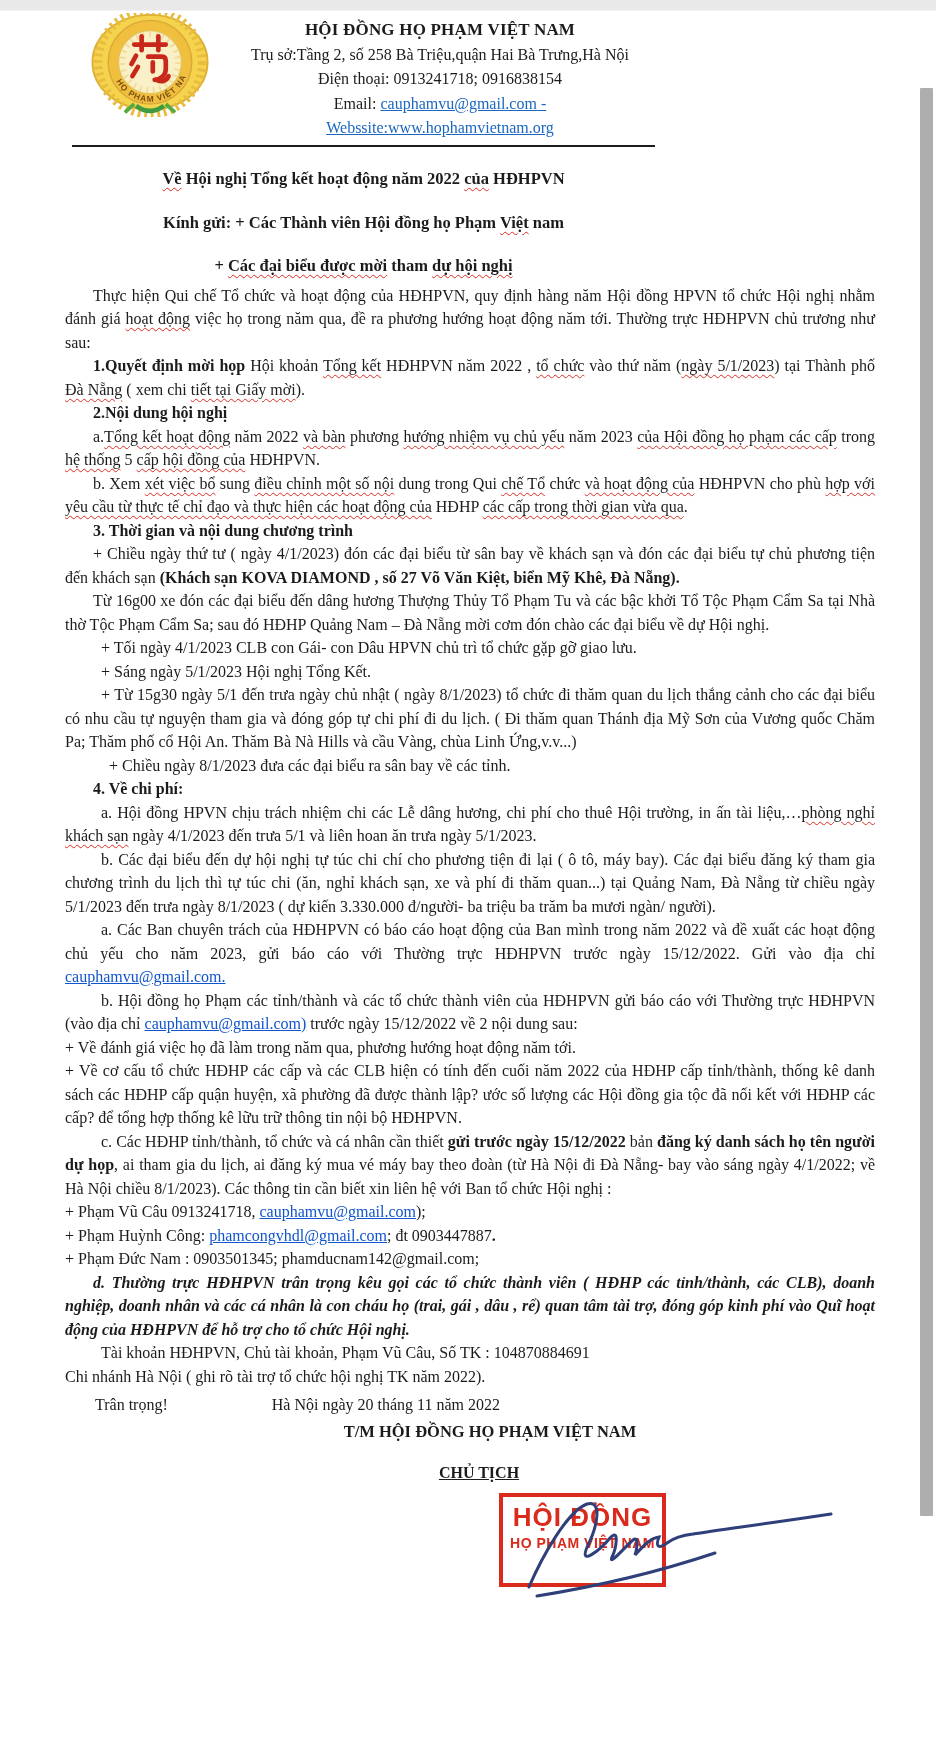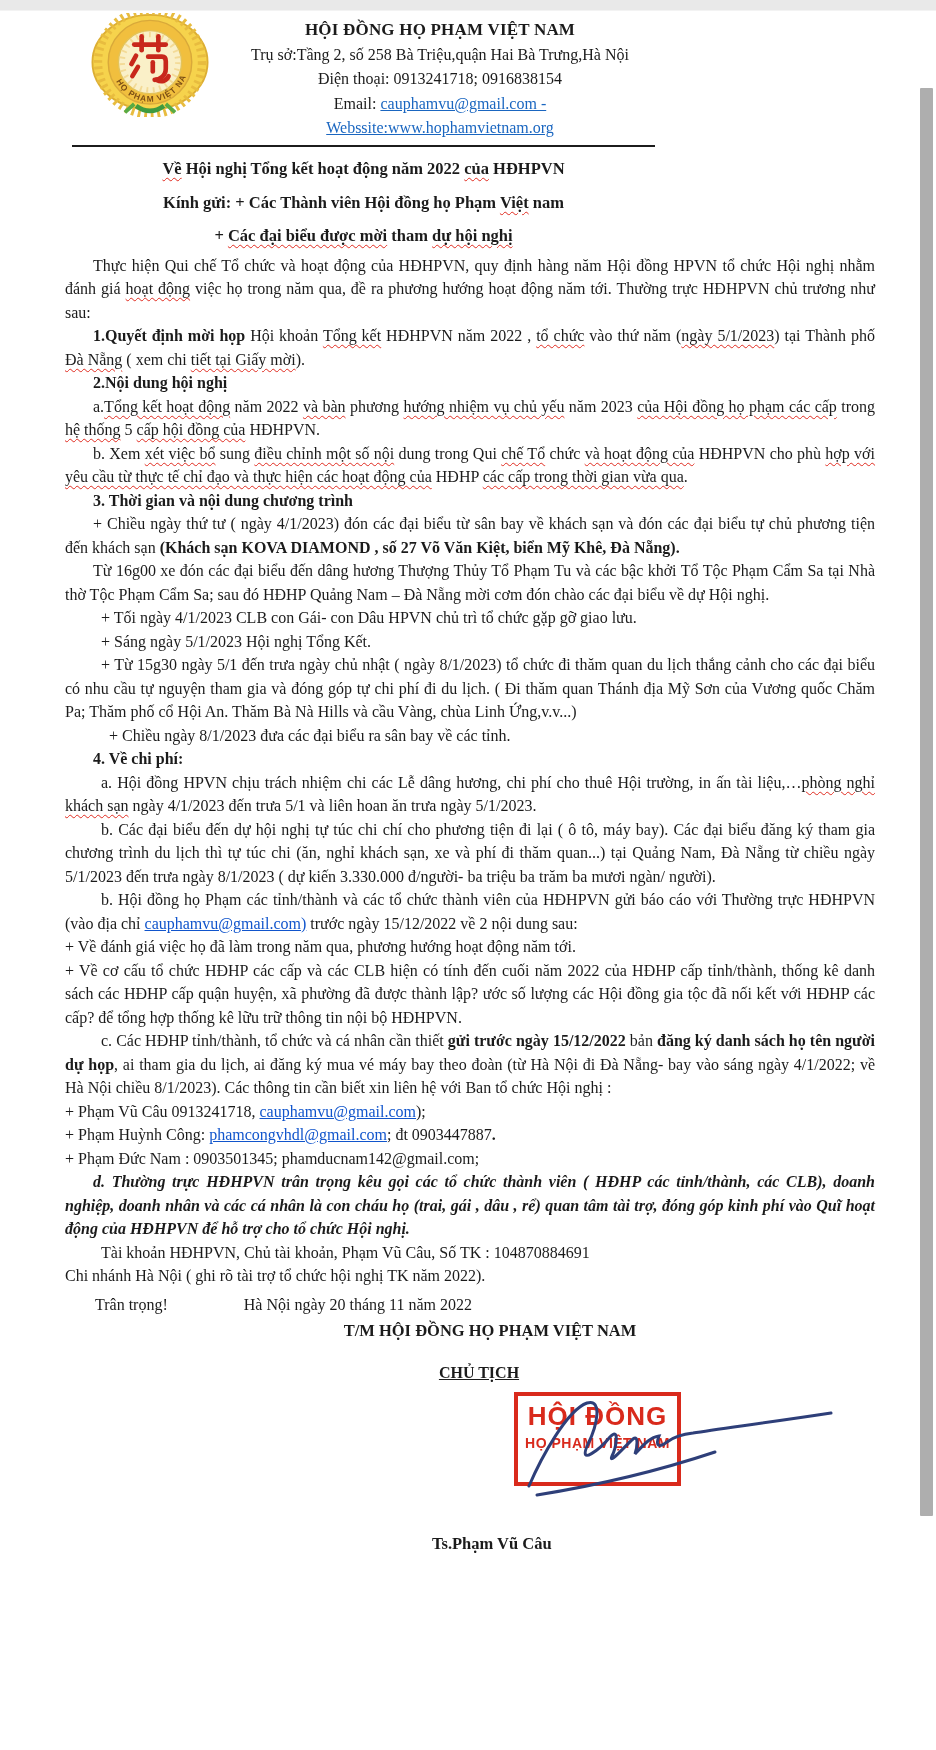--- a/index.html
+++ b/index.html
@@ -12,38 +12,38 @@
   
   .letterhead{position:relative;padding-top:18px;height:122px;}
   .logo{position:absolute;left:85px;top:13px;width:130px;height:104px;}
   .head-text{margin-left:140px;width:600px;text-align:center;line-height:24.5px;}
   .org{font-weight:bold;font-size:17px;letter-spacing:.2px;}
   .lnk{color:#1a66c0;text-decoration:underline;cursor:pointer;}
   
   .hr{margin-left:72px;width:583px;border-top:2px solid #1c1c1c;margin-top:5px;}
   .head-col{margin-left:72px;width:583px;text-align:center;}
   .h-main{font-weight:bold;font-size:19px;letter-spacing:1px;margin-top:4px;}
-  .h-sub{font-weight:bold;font-size:16.5px;margin-top:10px;}
+  .h-sub{font-weight:bold;font-size:16.5px;margin-top:20px;}
   
   .doc-body{margin:6px 61px 0 65px;text-align:justify;}
   .doc-body p{margin:0;}
   p.ind{text-indent:28px;}
   p.ind2{text-indent:36px;}
   p.ind3{text-indent:44px;}
   .b{font-weight:bold;}
   .i{font-style:italic;}
   .sq{text-decoration:underline;text-decoration-style:wavy;text-decoration-color:#e02b20;text-decoration-thickness:1px;text-underline-offset:3px;}
   span.lnk{color:#1155cc;}
   
   .sign-row{margin-left:95px;margin-top:5px;}
-  .date-part{margin-left:76px;}
+  .date-part{margin-left:104px;}
   .tm{text-align:center;padding-left:44px;font-weight:bold;font-size:16.5px;margin-top:3px;}
   .chutich{text-align:center;padding-left:22px;font-weight:bold;text-decoration:underline;margin-top:18px;}
   .stamp-wrap{position:relative;margin-left:499px;margin-top:8px;width:167px;height:94px;}
-  .stamp{position:absolute;left:15px;top:0;width:167px;height:94px;border:4px solid #d92a1c;box-sizing:border-box;
+  .stamp{position:absolute;left:0;top:0;width:167px;height:94px;border:4px solid #d92a1c;box-sizing:border-box;
          text-align:center;color:#d92a1c;font-family:"Liberation Sans","DejaVu Sans",sans-serif;}
   .stamp-l1{font-weight:bold;font-size:26px;letter-spacing:1px;margin-top:9px;}
   .stamp-l2{font-weight:bold;font-size:14px;letter-spacing:.5px;margin-top:3px;}
   .sig-svg{position:absolute;left:8px;top:-2px;width:330px;height:110px;overflow:visible;}
   .signer{margin-left:432px;margin-top:46px;font-weight:bold;font-size:16.5px;}
 </style>
 </head>
 <body>
 
 <div class="page">
@@ -103,20 +103,21 @@
       <p class="ind"><span class="b">3. Thời gian và nội dung chương trình</span></p>
       <p class="ind"><span>+  Chiều ngày thứ tư ( ngày 4/1/2023) đón các đại biểu từ sân bay về khách sạn và đón các đại biểu tự chủ phương tiện đến khách sạn </span><span class="b">(Khách sạn KOVA DIAMOND , số 27 Võ Văn Kiệt, biển Mỹ Khê, Đà Nẵng).</span></p>
       <p class="ind"><span>Từ 16g00 xe đón các đại biểu đến dâng hương Thượng Thủy Tổ Phạm Tu và các bậc khởi Tổ Tộc Phạm Cẩm Sa tại Nhà thờ Tộc Phạm Cẩm Sa; sau đó HĐHP Quảng Nam – Đà Nẵng mời cơm đón chào các đại biểu về dự Hội nghị.</span></p>
       <p class="ind2"><span>+ Tối ngày 4/1/2023 CLB con Gái- con Dâu HPVN chủ trì tổ chức gặp gỡ giao lưu.</span></p>
       <p class="ind2"><span>+ Sáng ngày 5/1/2023 Hội nghị Tổng Kết.</span></p>
       <p class="ind2"><span>+ Từ 15g30 ngày 5/1 đến trưa ngày chủ nhật ( ngày 8/1/2023) tổ chức đi thăm quan du lịch thắng cảnh cho các đại biểu có nhu cầu tự nguyện tham gia và đóng góp tự chi phí đi du lịch. ( Đi thăm quan Thánh địa Mỹ Sơn của Vương quốc Chăm Pa; Thăm phố cổ Hội An. Thăm Bà Nà Hills và cầu Vàng, chùa Linh Ứng,v.v...)</span></p>
       <p class="ind3"><span>+ Chiều ngày 8/1/2023 đưa các đại biểu ra sân bay về các tỉnh.</span></p>
       <p class="ind"><span class="b">4. Về chi phí:</span></p>
       <p class="ind2"><span>a. Hội đồng HPVN chịu trách nhiệm chi các Lễ dâng hương, chi phí cho thuê Hội trường, in ấn tài liệu,…</span><span class="sq">phòng nghỉ khách sạn</span><span> ngày 4/1/2023 đến trưa 5/1 và liên hoan ăn trưa ngày 5/1/2023.</span></p>
       <p class="ind2"><span>b. Các đại biểu đến dự hội nghị tự túc chi chí cho phương tiện đi lại ( ô tô, máy bay). Các đại biểu đăng ký tham gia chương trình  du lịch thì tự túc chi (ăn, nghỉ khách sạn, xe và phí đi thăm quan...) tại Quảng Nam, Đà Nẵng từ chiều ngày 5/1/2023 đến trưa ngày 8/1/2023 ( dự kiến  3.330.000 đ/người- ba triệu ba trăm ba mươi ngàn/ người).</span></p>
+      <p class="ind2"><span>a. Các Ban chuyên trách của HĐHPVN có báo cáo hoạt động của Ban mình trong năm 2022 và đề xuất các hoạt động chủ yếu cho năm 2023, gửi báo cáo với Thường trực HĐHPVN trước ngày 15/12/2022. Gửi vào địa chỉ </span><span class="lnk">cauphamvu@gmail.com.</span></p>
       <p class="ind2"><span>b. Hội đồng họ Phạm các tỉnh/thành và các tổ chức thành viên của HĐHPVN gửi báo cáo với Thường trực HĐHPVN (vào địa chỉ </span><span class="lnk">cauphamvu@gmail.com)</span><span> trước ngày 15/12/2022 về 2 nội dung sau:</span></p>
       <p><span>+ Về đánh giá việc họ đã làm trong năm qua,  phương hướng hoạt động năm tới.</span></p>
       <p><span>+  Về cơ cấu tổ chức HĐHP các cấp và các CLB hiện có tính đến cuối năm 2022 của HĐHP cấp tỉnh/thành, thống kê danh sách các HĐHP cấp quận huyện, xã phường đã được thành lập? ước số lượng các Hội đồng gia tộc đã nối kết với HĐHP các cấp? để tổng hợp thống kê lữu trữ thông tin nội bộ HĐHPVN.</span></p>
       <p class="ind2"><span>c. Các HĐHP tỉnh/thành, tổ chức và cá nhân cần thiết </span><span class="b">gửi trước ngày 15/12/2022</span><span> bản </span><span class="b">đăng ký danh sách họ tên người dự họp</span><span>, ai tham gia du lịch, ai đăng ký mua vé máy bay theo đoàn (từ Hà Nội đi Đà Nẵng- bay vào sáng ngày 4/1/2022; về Hà Nội chiều 8/1/2023). Các thông tin cần biết xin liên hệ với Ban tổ chức Hội nghị :</span></p>
       <p><span>+ Phạm Vũ Câu  0913241718, </span><span class="lnk">cauphamvu@gmail.com</span><span>);</span></p>
       <p><span>+ Phạm Huỳnh Công: </span><span class="lnk">phamcongvhdl@gmail.com</span><span>; đt 0903447887</span><span class="b">.</span></p>
       <p><span>+ Phạm Đức Nam : 0903501345; phamducnam142@gmail.com;</span></p>
       <p class="ind"><span class="b i">d. Thường trực HĐHPVN trân trọng kêu gọi các tổ chức thành viên ( HĐHP các tỉnh/thành, các CLB), doanh nghiệp, doanh nhân  và các cá nhân là con cháu họ (trai, gái , dâu , rể) quan tâm tài trợ, đóng góp kinh phí vào Quĩ hoạt động của HĐHPVN để hỗ trợ cho tổ chức Hội nghị.</span></p>
       <p class="ind2"><span>Tài khoản HĐHPVN, Chủ tài khoản, Phạm Vũ Câu, Số TK : 104870884691</span></p>
       <p><span>Chi nhánh Hà Nội ( ghi rõ tài trợ tổ chức hội nghị TK năm 2022).</span></p>
@@ -134,14 +135,13 @@
       <div class="stamp-l2">HỌ PHẠM VIỆT NAM</div>
     </div>
     <svg class="sig-svg" viewBox="0 0 330 110">
       <g fill="none" stroke="#2e3f79" stroke-width="3" stroke-linecap="round">
         <path d="M22 96 C 34 68 60 20 80 13 C 96 8 90 36 81 54 C 70 78 94 58 103 47 C 113 36 109 58 105 66 C 101 76 118 56 126 49 C 132 44 130 58 128 64 C 138 53 144 47 152 46 C 148 56 152 58 160 52 C 168 46 176 44 186 43 C 210 39 258 33 324 23"></path>
         <path d="M30 105 C 80 97 148 82 208 62"></path>
       </g>
     </svg>
   </div>
 
-  <div class="signer">Ts.Phạm Vũ Câu</div>
 </div>
 
 </body></html>

